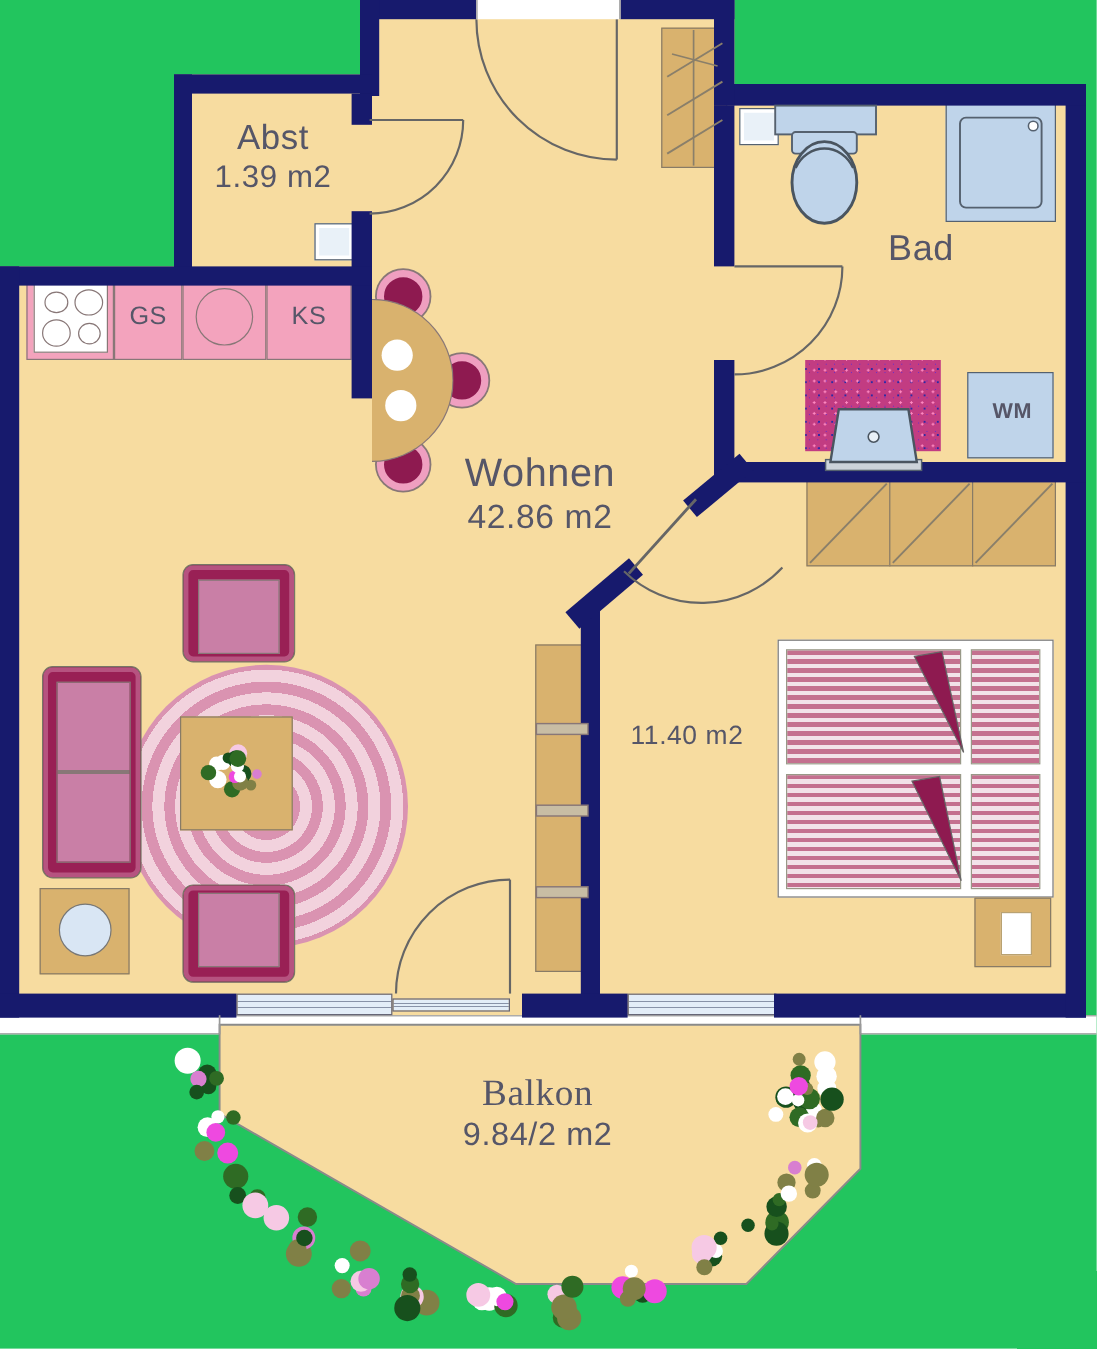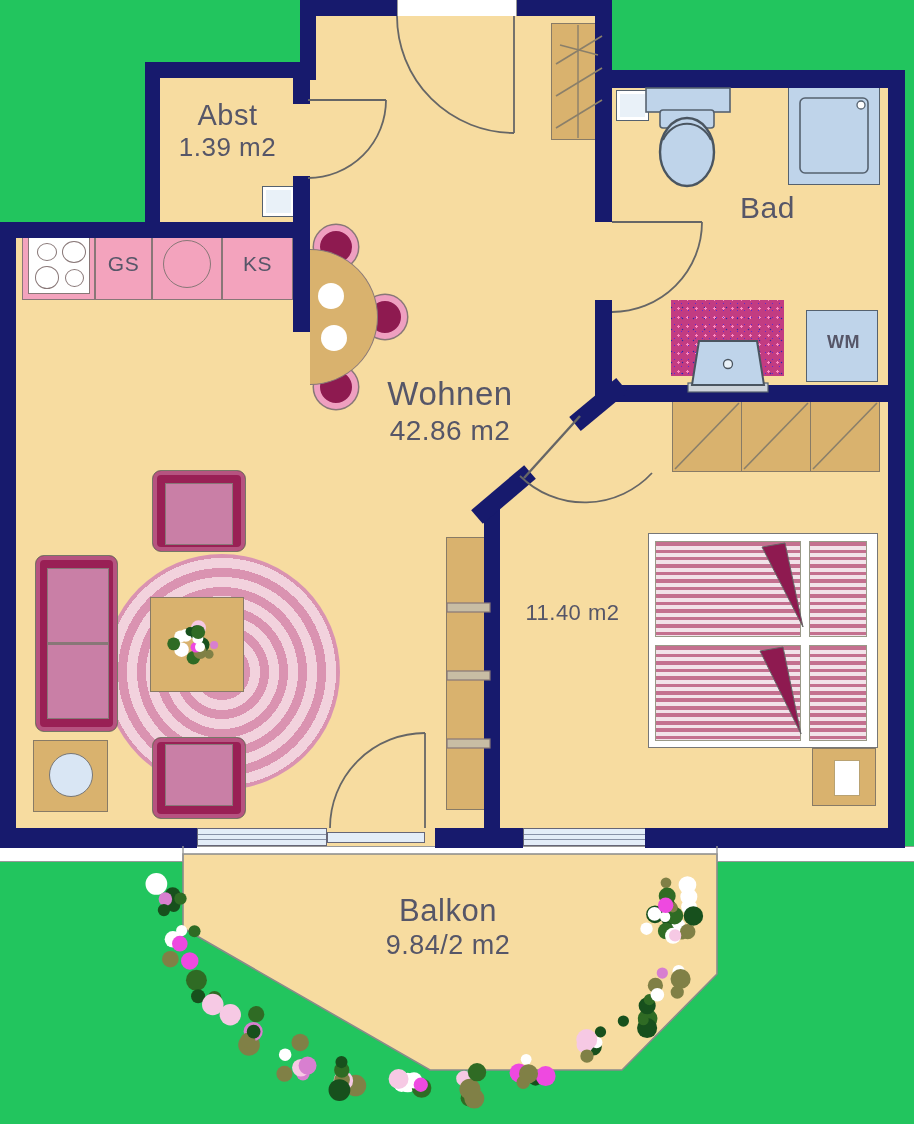--- a/index.html
+++ b/index.html
@@ -305,20 +305,20 @@
     <span class="a" style="font-size:30px;">Bad</span>
   </div>
   <div class="lbl" style="left:350px;top:375px;width:200px;">
     <span class="a" style="font-size:33px;">Wohnen</span>
     <span class="a" style="font-size:28px;">42.86 m2</span>
   </div>
   <div class="lbl" style="left:470px;top:600px;width:205px;">
     <span class="a" style="font-size:22px;">11.40 m2</span>
   </div>
   <div class="lbl" style="left:348px;top:893px;width:200px;">
-    <span class="a" style="font-size:31px;">Balkon</span>
+    <span class="a" style="font-size:31px;font-family:Liberation Serif, serif;">Balkon</span>
     <span class="a" style="font-size:27px;">9.84/2 m2</span>
   </div>
   <div class="lbl" style="left:95px;top:252px;width:57px;font-size:21px;">GS</div>
   <div class="lbl" style="left:222px;top:252px;width:71px;font-size:21px;">KS</div>
   <div class="lbl" style="left:806px;top:332px;width:75px;font-size:18px;font-weight:bold;">WM</div>
 
 </div>
 
 </body></html>

